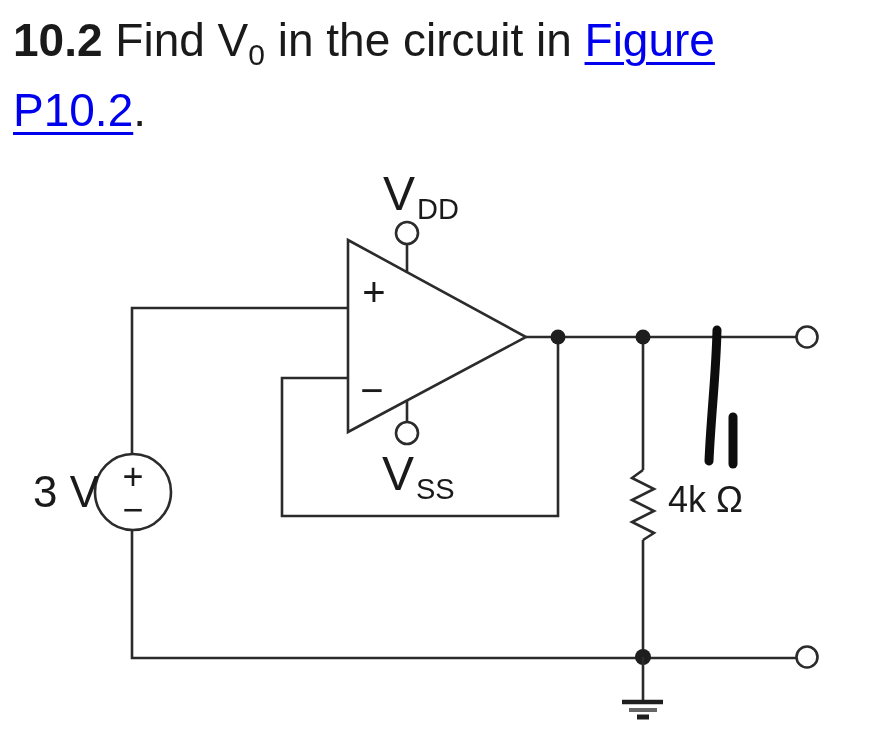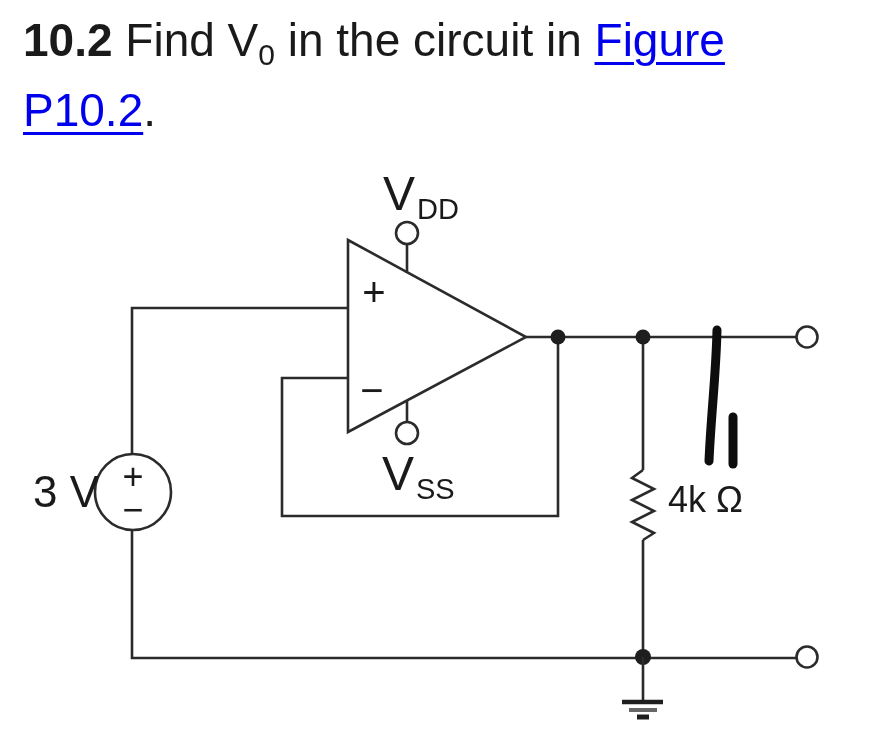--- a/index.html
+++ b/index.html
@@ -10,21 +10,21 @@
   html,body{margin:0;padding:0;}
   body{
     width:878px;height:740px;
     background:#ffffff;
     position:relative;
     overflow:hidden;
     font-family:"Liberation Sans", sans-serif;
   }
   .title{
     position:absolute;
-    left:23px;top:5px;
+    left:13px;top:5px;
     width:840px;
     font-size:46px;
     line-height:70px;
     color:var(--text);
     letter-spacing:0;
   }
   .title b{font-weight:bold;}
   .title sub{
     font-size:30px;
     vertical-align:-9px;

